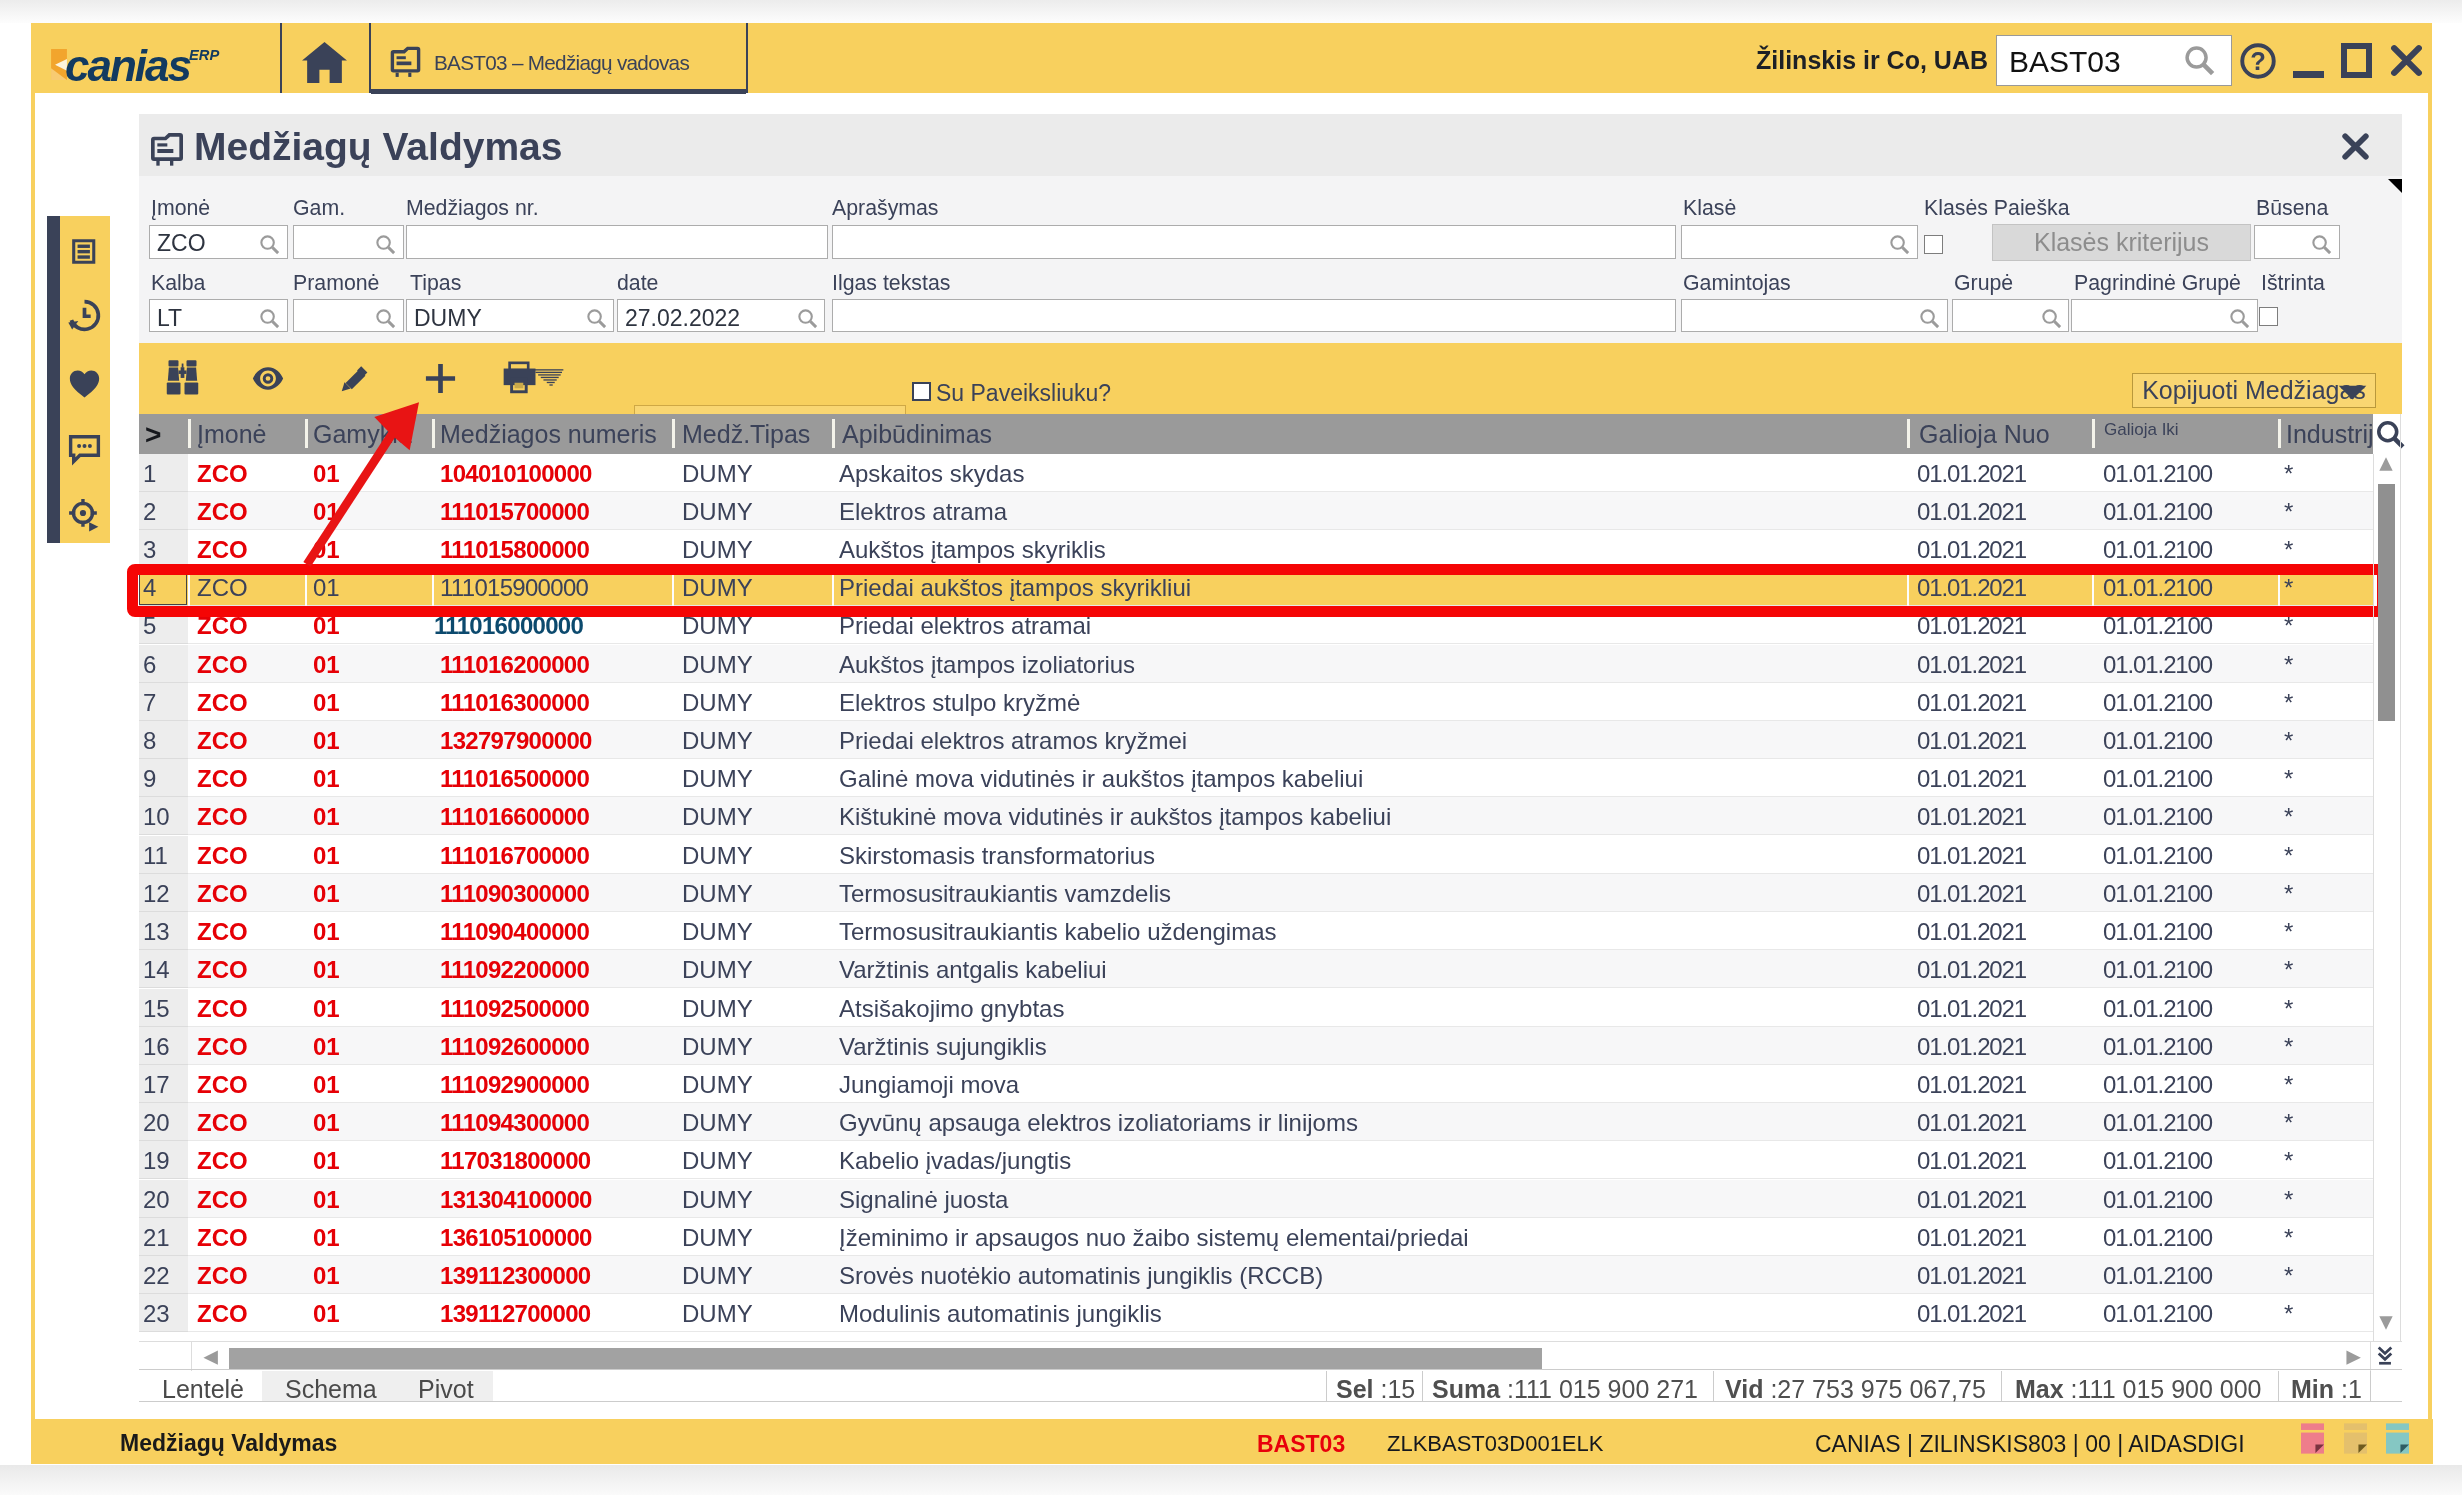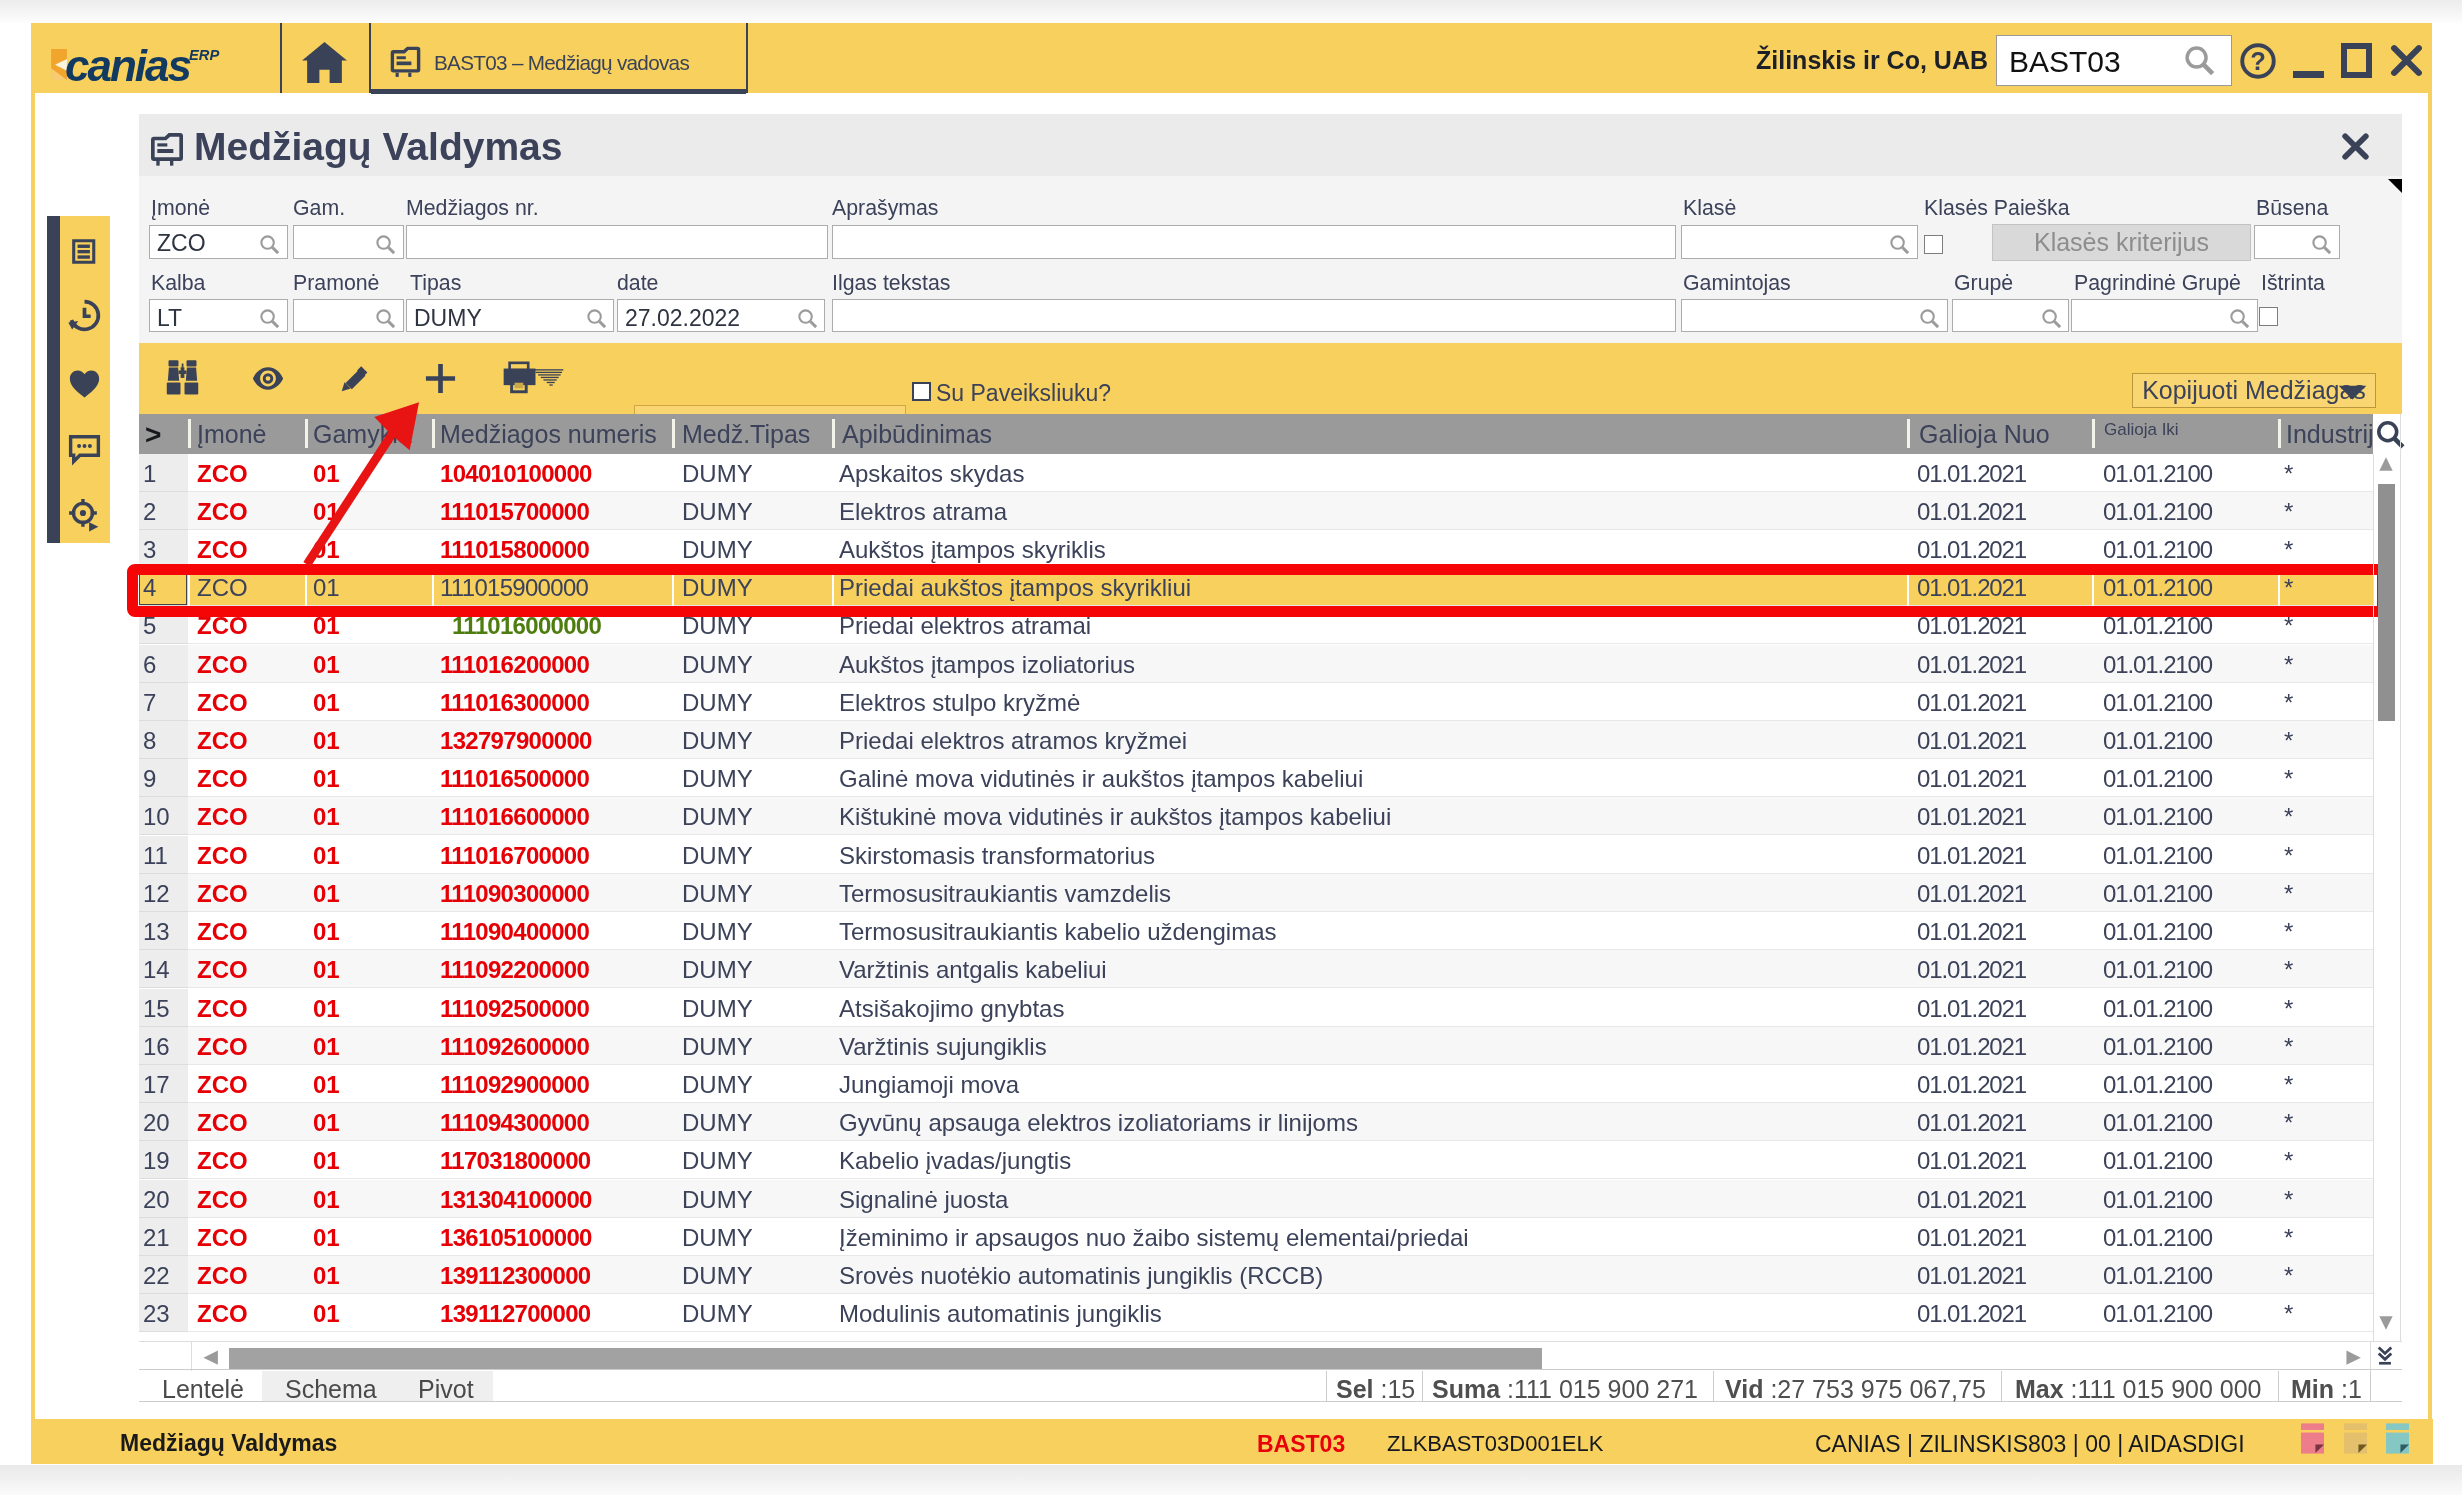--- a/index.html
+++ b/index.html
@@ -295,21 +295,21 @@
 <div class="abs" style="left:682px;top:574px;font-size:24px;white-space:nowrap;color:#3B4259;">DUMY</div>
 <div class="abs" style="left:839px;top:574px;font-size:24px;white-space:nowrap;color:#3B4259;">Priedai aukštos įtampos skyrikliui</div>
 <div class="abs" style="left:1917px;top:574px;font-size:24px;white-space:nowrap;color:#3B4259;letter-spacing:-1.1px;">01.01.2021</div>
 <div class="abs" style="left:2103px;top:574px;font-size:24px;white-space:nowrap;color:#3B4259;letter-spacing:-1.1px;">01.01.2100</div>
 <div class="abs" style="left:2284px;top:574px;font-size:24px;white-space:nowrap;color:#3B4259;">*</div>
 <div class="abs" style="left:188px;top:606px;width:2185px;height:38px;background:#FFFFFF;border-bottom:1.3px solid #E8E8E8;"></div>
 <div class="abs" style="left:139px;top:606px;width:49px;height:38px;background:#EDEDED;border-bottom:1.3px solid #DCDCDC;"></div>
 <div class="abs" style="left:143px;top:612px;font-size:24px;white-space:nowrap;color:#3B4259;">5</div>
 <div class="abs" style="left:197px;top:612px;font-size:24px;white-space:nowrap;color:#E60006;font-weight:bold;">ZCO</div>
 <div class="abs" style="left:313px;top:612px;font-size:24px;white-space:nowrap;color:#E60006;font-weight:bold;">01</div>
-<div class="abs" style="left:452px;top:612px;font-size:24px;white-space:nowrap;color:#4d7c0f;font-weight:bold;letter-spacing:-0.7px;">111016000000</div>
+<div class="abs" style="left:434px;top:612px;font-size:24px;white-space:nowrap;color:#0c4a6e;font-weight:bold;letter-spacing:-0.7px;">111016000000</div>
 <div class="abs" style="left:682px;top:612px;font-size:24px;white-space:nowrap;color:#3B4259;">DUMY</div>
 <div class="abs" style="left:839px;top:612px;font-size:24px;white-space:nowrap;color:#3B4259;">Priedai elektros atramai</div>
 <div class="abs" style="left:1917px;top:612px;font-size:24px;white-space:nowrap;color:#3B4259;letter-spacing:-1.1px;">01.01.2021</div>
 <div class="abs" style="left:2103px;top:612px;font-size:24px;white-space:nowrap;color:#3B4259;letter-spacing:-1.1px;">01.01.2100</div>
 <div class="abs" style="left:2284px;top:612px;font-size:24px;white-space:nowrap;color:#3B4259;">*</div>
 <div class="abs" style="left:188px;top:645px;width:2185px;height:38px;background:#F7F7F8;border-bottom:1.3px solid #E8E8E8;"></div>
 <div class="abs" style="left:139px;top:645px;width:49px;height:38px;background:#EDEDED;border-bottom:1.3px solid #DCDCDC;"></div>
 <div class="abs" style="left:143px;top:651px;font-size:24px;white-space:nowrap;color:#3B4259;">6</div>
 <div class="abs" style="left:197px;top:651px;font-size:24px;white-space:nowrap;color:#E60006;font-weight:bold;">ZCO</div>
 <div class="abs" style="left:313px;top:651px;font-size:24px;white-space:nowrap;color:#E60006;font-weight:bold;">01</div>

